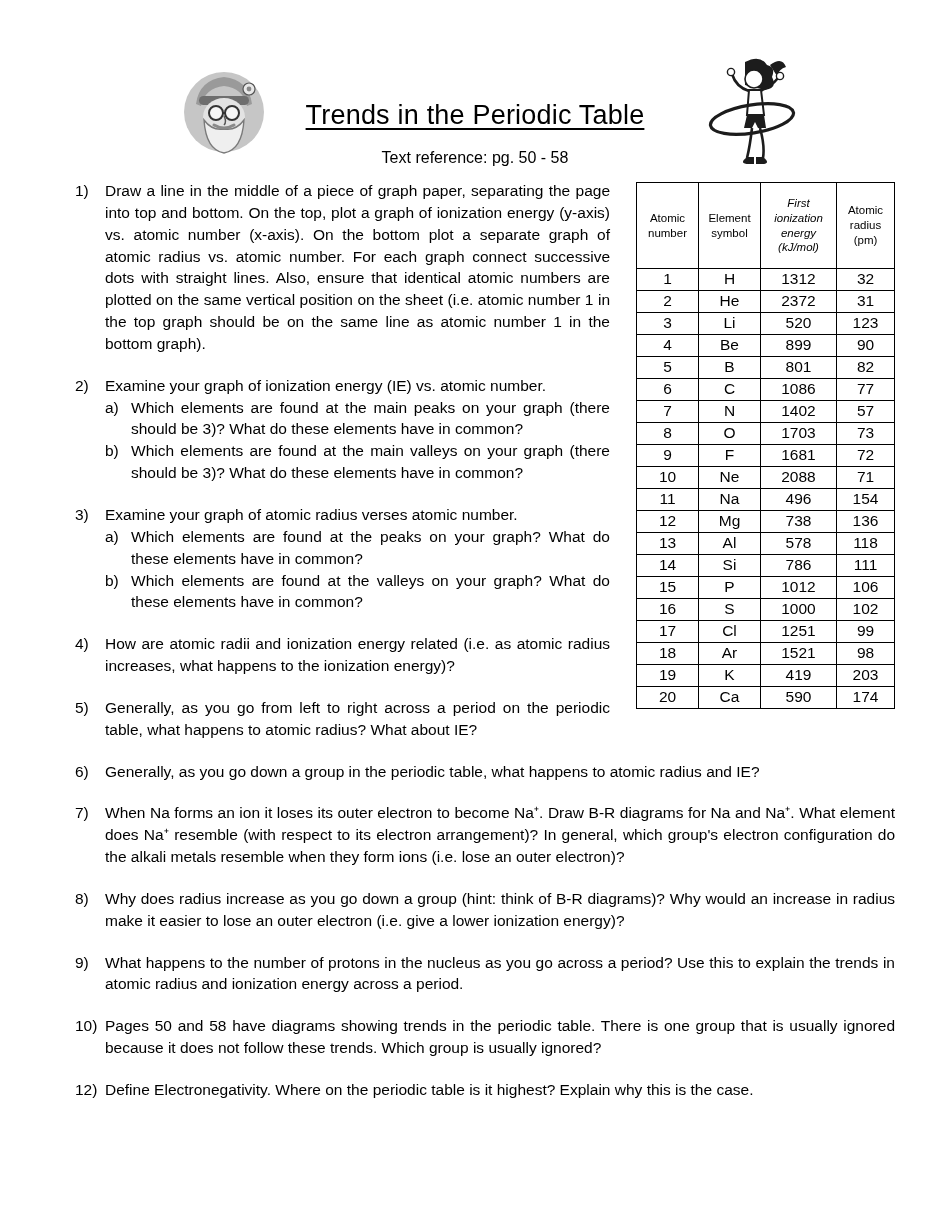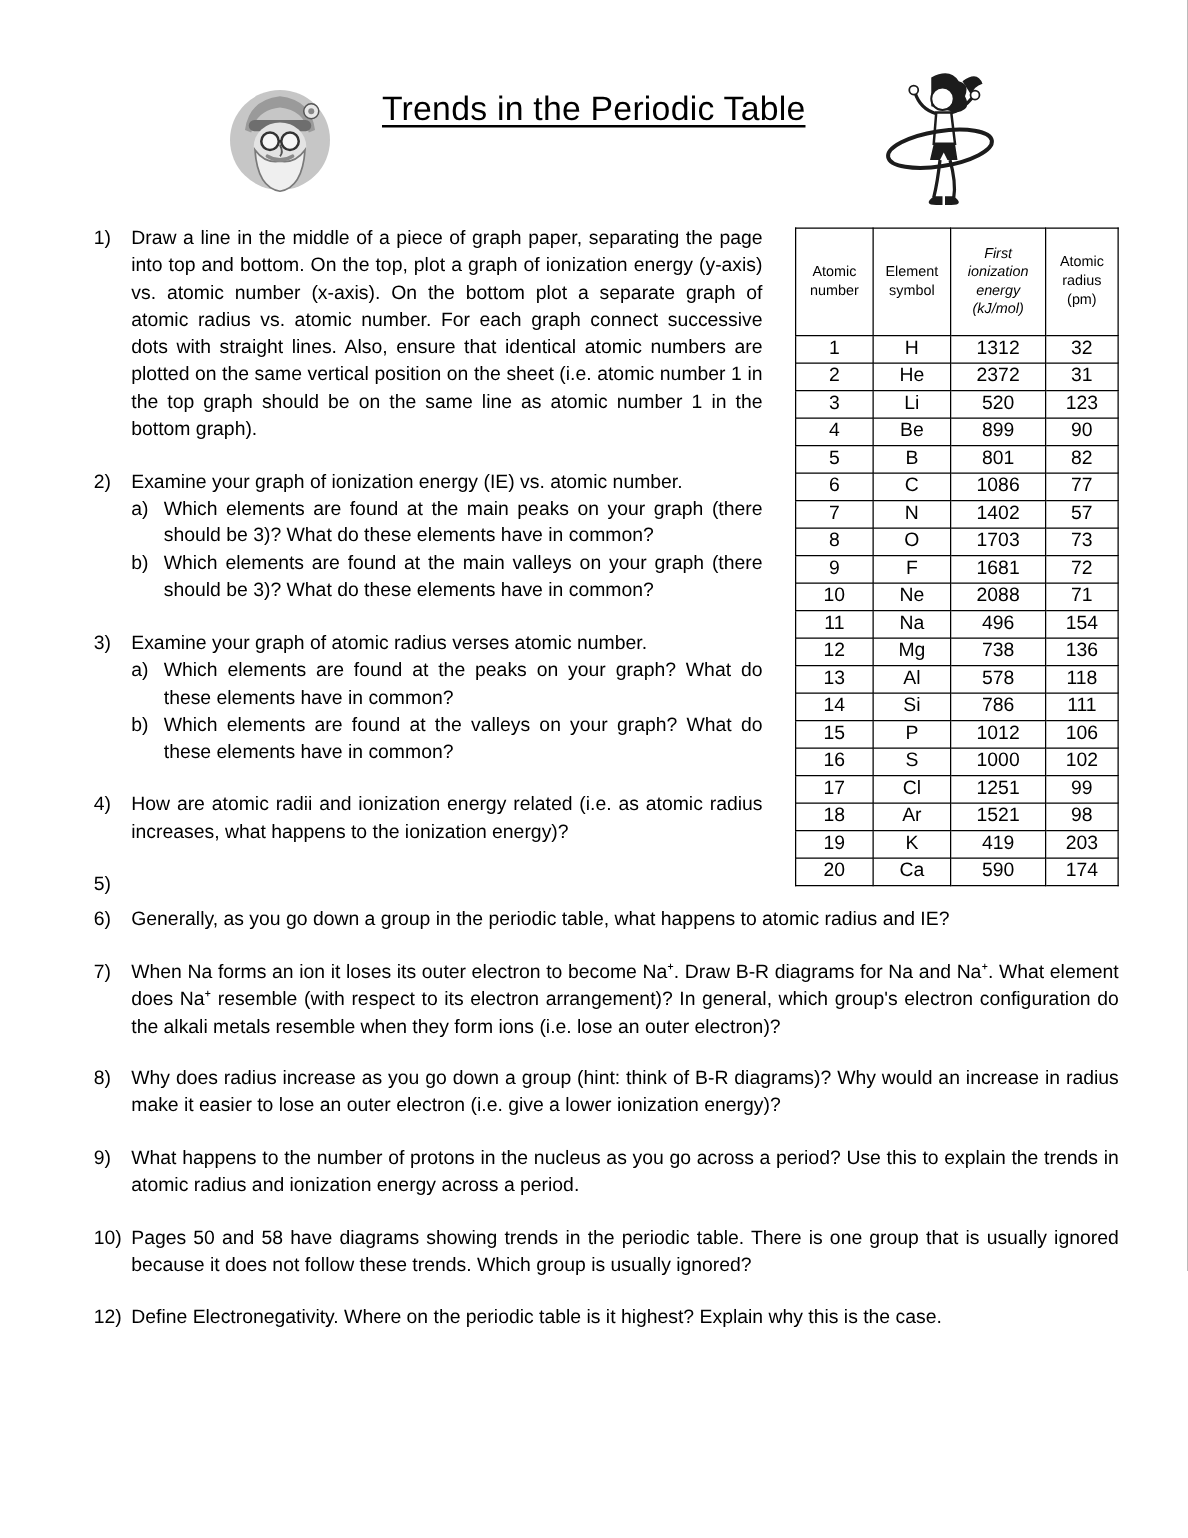--- a/index.html
+++ b/index.html
@@ -6,21 +6,21 @@
   html,body { background:#888; }
   body { font-family:"Liberation Sans", sans-serif; color:#000; }
   .page {
     position:relative; width:950px; height:1230px; background:#fff;
     margin:0 auto; overflow:hidden;
   }
   
   .header { position:relative; height:180px; }
   .clipart-left  { position:absolute; left:183px; top:68px; }
   .clipart-right { position:absolute; left:698px; top:55px; }
-  .title-block { position:absolute; left:0; right:0; top:72px; text-align:center; }
+  .title-block { position:absolute; left:0; right:0; top:100px; text-align:center; }
   .page-title {
     font-size:27px; font-weight:normal; letter-spacing:0.2px;
     text-decoration:underline; text-underline-offset:4px;
   }
   .reference { font-size:16px; margin-top:18px; }
   
   .main { padding:0 55px 0 75px; }
   .table-wrap { float:right; margin:2px 0 16px 26px; }
   table { border-collapse:collapse; background:#fff; }
   th, td { border:1.6px solid #000; text-align:center; vertical-align:middle; }
@@ -63,20 +63,21 @@
         <circle cx="49" cy="45" r="7" fill="#f6f6f6" stroke="#333" stroke-width="2"></circle>
         <line x1="40" y1="45" x2="42" y2="45" stroke="#333" stroke-width="2"></line>
         <path d="M41,48 q3,6 0,9" stroke="#555" stroke-width="1.5" fill="none"></path>
         <path d="M21,52 Q23,82 41,85 Q59,82 61,52 Q53,63 41,61 Q29,63 21,52 Z" fill="#efefef" stroke="#7a7a7a" stroke-width="1.4"></path>
         <path d="M31,57 Q41,63 51,57" stroke="#8a8a8a" stroke-width="3" fill="none" stroke-linecap="round"></path>
       </svg>
     </div>
 
     <div class="title-block">
       <div class="page-title">Trends in the Periodic Table</div>
+      <div class="reference">Text reference: pg. 50 - 58</div>
     </div>
 
     <div class="clipart-right">
       <svg width="108" height="118" viewBox="0 0 108 118" aria-hidden="true">
         <path d="M47,7 q15,-8 22,3 q9,2 5,12 q6,11 -7,13 l-20,-5 z" fill="#1c1c1c"></path>
         <path d="M72,10 q12,-9 16,2 q-7,2 -9,9 z" fill="#1c1c1c"></path>
         <circle cx="56" cy="24" r="9" fill="#fff" stroke="#1c1c1c" stroke-width="1.6"></circle>
         <path d="M51,36 q-13,-4 -17,-17" fill="none" stroke="#1c1c1c" stroke-width="2.6"></path>
         <path d="M61,36 q11,-3 19,-13" fill="none" stroke="#1c1c1c" stroke-width="2.6"></path>
         <circle cx="33" cy="17" r="3.6" fill="#fff" stroke="#1c1c1c" stroke-width="1.4"></circle>
@@ -234,21 +235,21 @@
             </tr>
           </tbody>
       </table>
     </div>
 
     <div id="questions">
         <div class="question"><span class="qnum">1)</span><span class="qtext">Draw a line in the middle of a piece of graph paper, separating the page into top and bottom.  On the top, plot a graph of ionization energy (y-axis) vs. atomic number (x-axis).  On the bottom plot a separate graph of atomic radius vs. atomic number.  For each graph connect successive dots with straight lines.  Also, ensure that identical atomic numbers are plotted on the same vertical position on the sheet (i.e. atomic number 1 in the top graph should be on the same line as atomic number 1 in the bottom graph).</span></div>
         <div class="question"><span class="qnum">2)</span><span class="qtext">Examine your graph of ionization energy (IE) vs. atomic number.</span><div class="sub"><span class="subletter">a)</span><span>Which elements are found at the main peaks on your graph (there should be 3)? What do these elements have in common?</span></div><div class="sub"><span class="subletter">b)</span><span>Which elements are found at the main valleys on your graph (there should be 3)? What do these elements have in common?</span></div></div>
         <div class="question"><span class="qnum">3)</span><span class="qtext">Examine your graph of atomic radius verses atomic number.</span><div class="sub"><span class="subletter">a)</span><span>Which elements are found at the peaks on your graph? What do these elements have in common?</span></div><div class="sub"><span class="subletter">b)</span><span>Which elements are found at the valleys on your graph? What do these elements have in common?</span></div></div>
         <div class="question"><span class="qnum">4)</span><span class="qtext">How are atomic radii and ionization energy related (i.e. as atomic radius increases, what happens to the ionization energy)?</span></div>
-        <div class="question"><span class="qnum">5)</span></div>
+        <div class="question"><span class="qnum">5)</span><span class="qtext">Generally, as you go from left to right across a period on the periodic table, what happens to atomic radius?  What about IE?</span></div>
         <div class="question"><span class="qnum">6)</span><span class="qtext">Generally, as you go down a group in the periodic table, what happens to atomic radius and IE?</span></div>
         <div class="question"><span class="qnum">7)</span><span class="qtext">When Na forms an ion it loses its outer electron to become Na⁺.  Draw B-R diagrams for Na and Na⁺.  What element does Na⁺ resemble (with respect to its electron arrangement)?  In general, which group's electron configuration do the alkali metals resemble when they form ions (i.e. lose an outer electron)?</span></div>
         <div class="question"><span class="qnum">8)</span><span class="qtext">Why does radius increase as you go down a group (hint: think of B-R diagrams)?  Why would an increase in radius make it easier to lose an outer electron (i.e. give a lower ionization energy)?</span></div>
         <div class="question"><span class="qnum">9)</span><span class="qtext">What happens to the number of protons in the nucleus as you go across a period?  Use this to explain the trends in atomic radius and ionization energy across a period.</span></div>
         <div class="question"><span class="qnum">10)</span><span class="qtext">Pages 50 and 58 have diagrams showing trends in the periodic table.  There is one group that is usually ignored because it does not follow these trends.  Which group is usually ignored?</span></div>
         <div class="question"><span class="qnum">12)</span><span class="qtext">Define Electronegativity.  Where on the periodic table is it highest?  Explain why this is the case.</span></div>
       </div>
 
   </div>
 </div>

